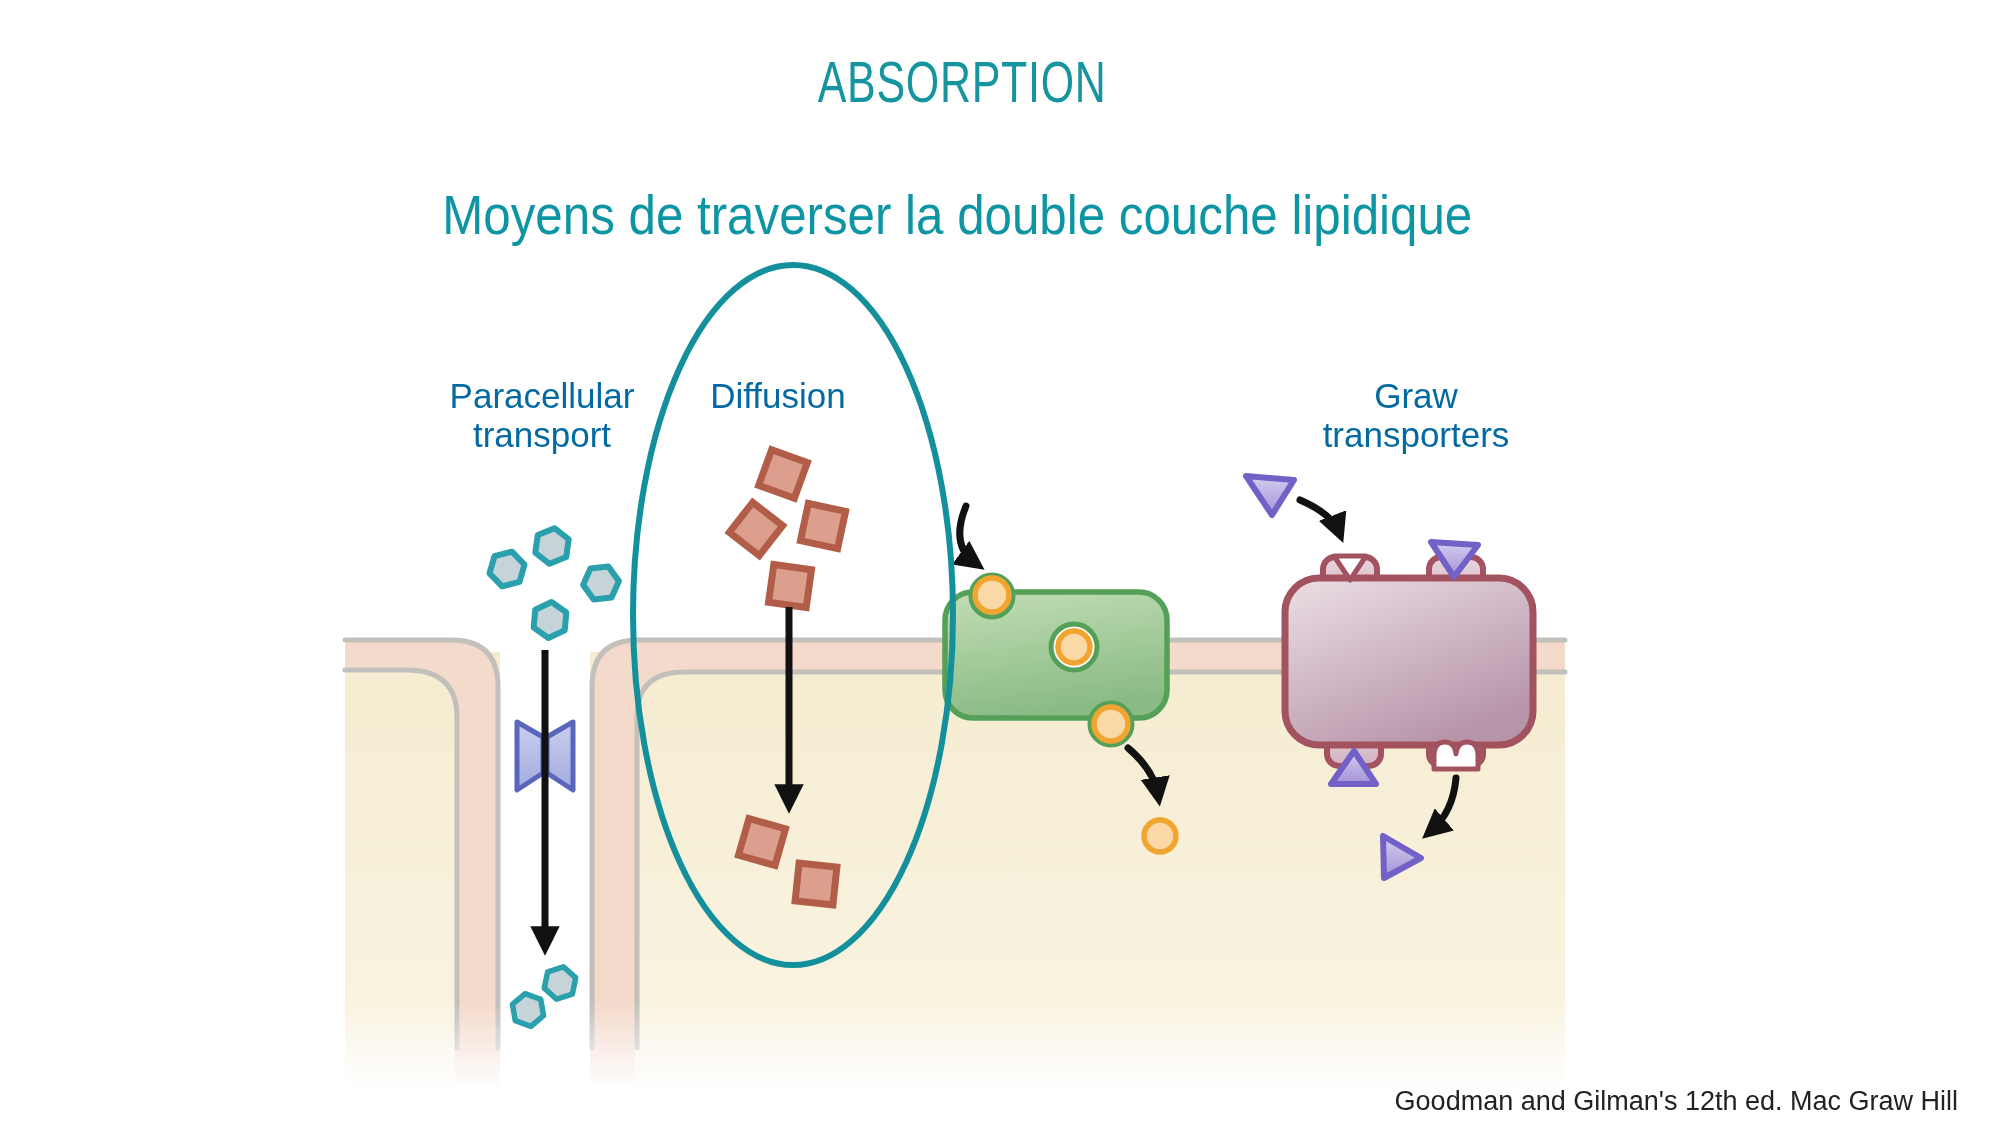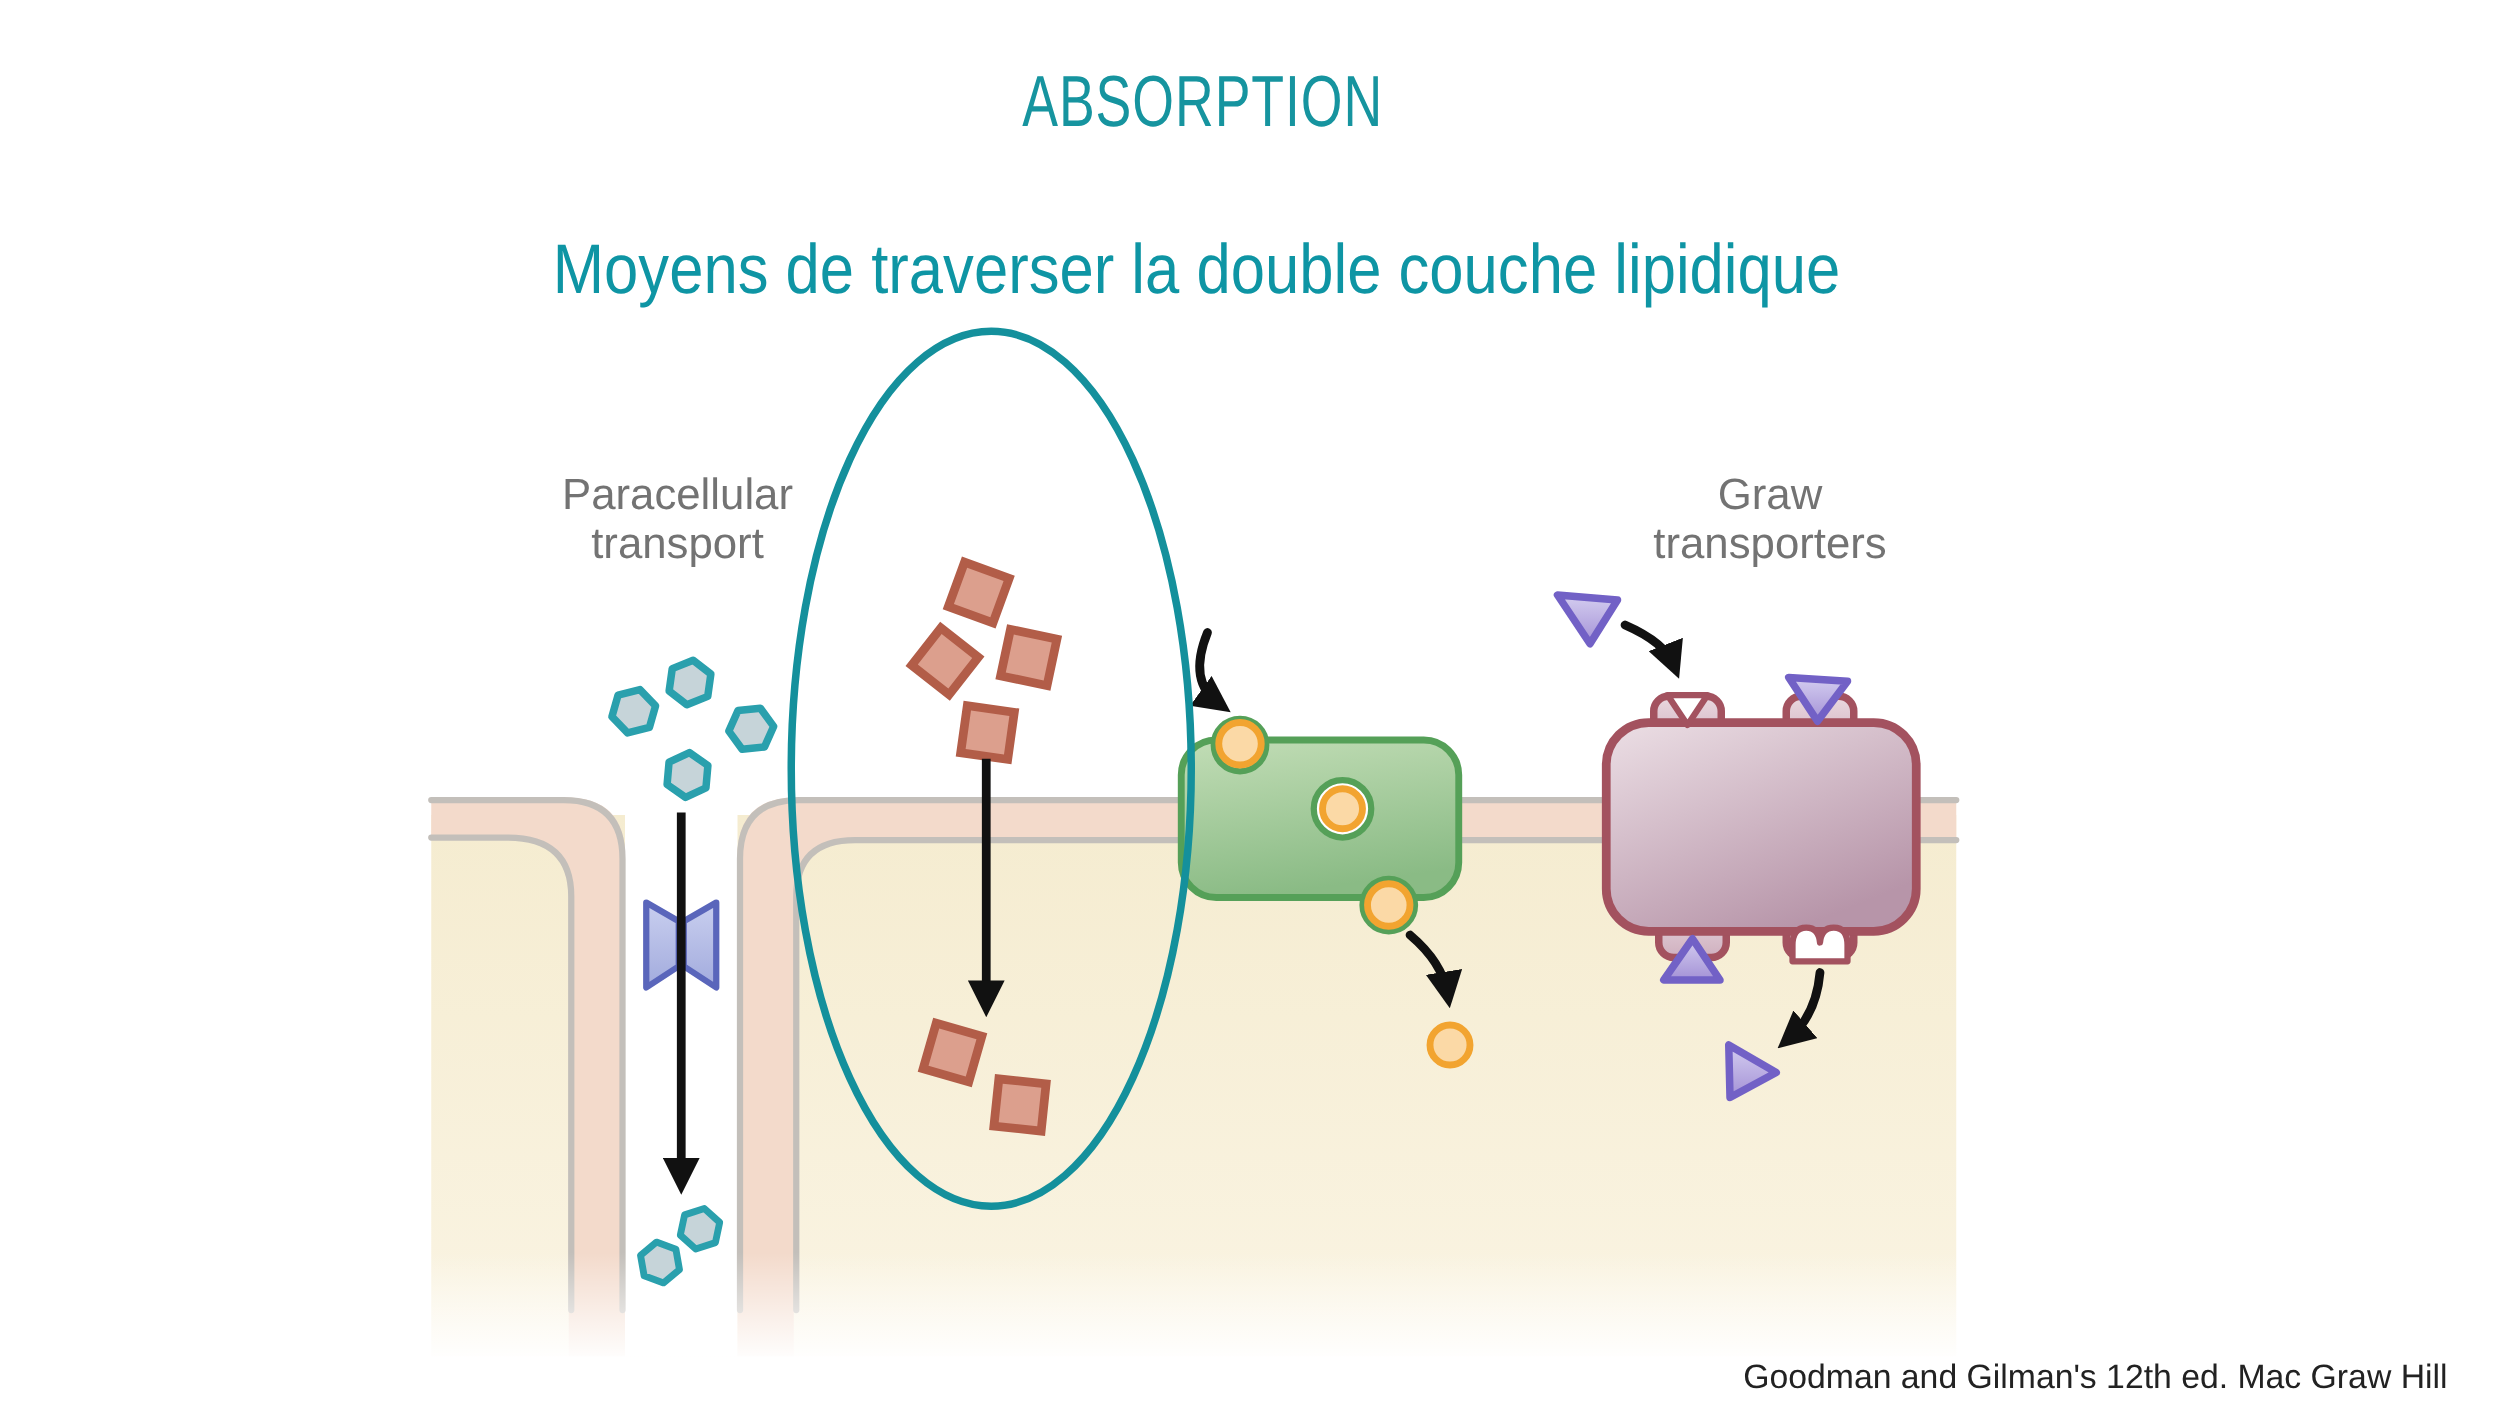--- a/index.html
+++ b/index.html
@@ -12,21 +12,21 @@
     left:0;width:1924px;top:52px;text-align:center;
     font-size:58px;font-weight:300;color:#16949f;line-height:1.05;white-space:nowrap;
   }
   .title > span{display:inline-block;transform:scaleX(0.74);transform-origin:center;letter-spacing:1px;}
   .subtitle{
     left:0;width:1914px;top:186px;text-align:center;
     font-size:56px;font-weight:400;color:#0e95a4;line-height:1.05;white-space:nowrap;
   }
   .subtitle > span{display:inline-block;transform:scaleX(0.88);transform-origin:center;}
   .diag-label{
-    text-align:center;color:#737373;font-size:35px;line-height:39px;font-weight:400;
+    text-align:center;color:#0369a1;font-size:35px;line-height:39px;font-weight:400;
   }
   .lbl-paracellular{left:412px;top:376px;width:260px;}
   .lbl-diffusion{left:628px;top:376px;width:300px;}
   .lbl-facilitated{left:903px;top:376px;width:260px;}
   .lbl-drug{left:1296px;top:376px;width:240px;}
   .attribution{
     right:42px;top:1086px;font-size:27px;color:#222222;text-align:right;
   }
   svg{display:block;}
 </style>
@@ -36,20 +36,21 @@
 <div id="slide">
 
   <div class="abs title">
     <span>ABSORPTION</span>
   </div>
   <div class="abs subtitle">
     <span>Moyens de traverser la double couche lipidique</span>
   </div>
 
   <div class="abs diag-label lbl-paracellular">Paracellular transport</div>
+  <div class="abs diag-label lbl-diffusion">Diffusion</div>
   <div class="abs diag-label lbl-drug">Graw transporters</div>
 
   <div class="abs attribution">Goodman and Gilman's 12th ed. Mac Graw Hill</div>
 
   <svg class="abs" style="left:0;top:0" width="2000" height="1125" viewBox="0 0 2000 1125">
     <defs>
       <linearGradient id="gYellow" x1="0" y1="0" x2="0" y2="1">
         <stop offset="0" stop-color="#f5ecd0"></stop>
           <stop offset="1" stop-color="#faf4e3"></stop>
       </linearGradient>

